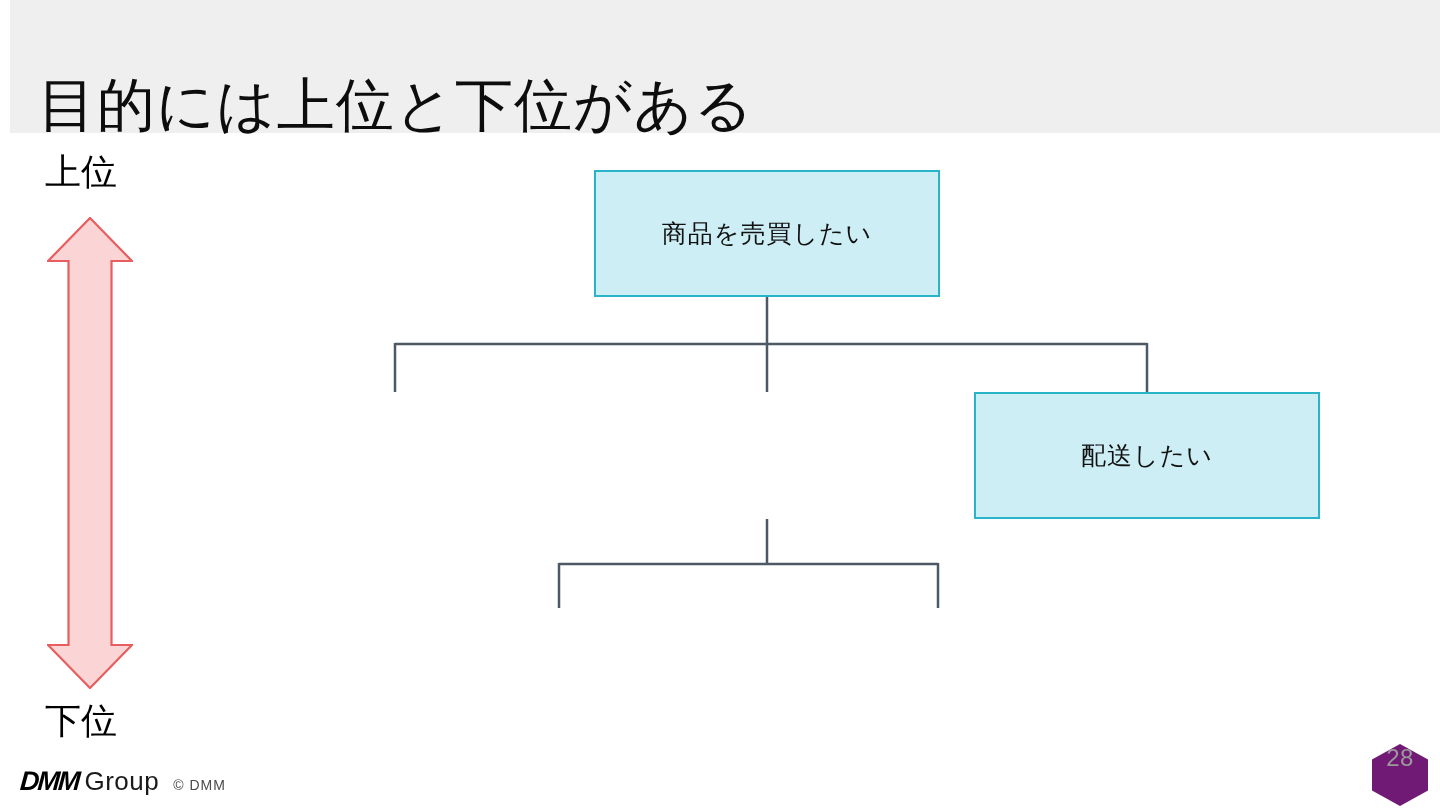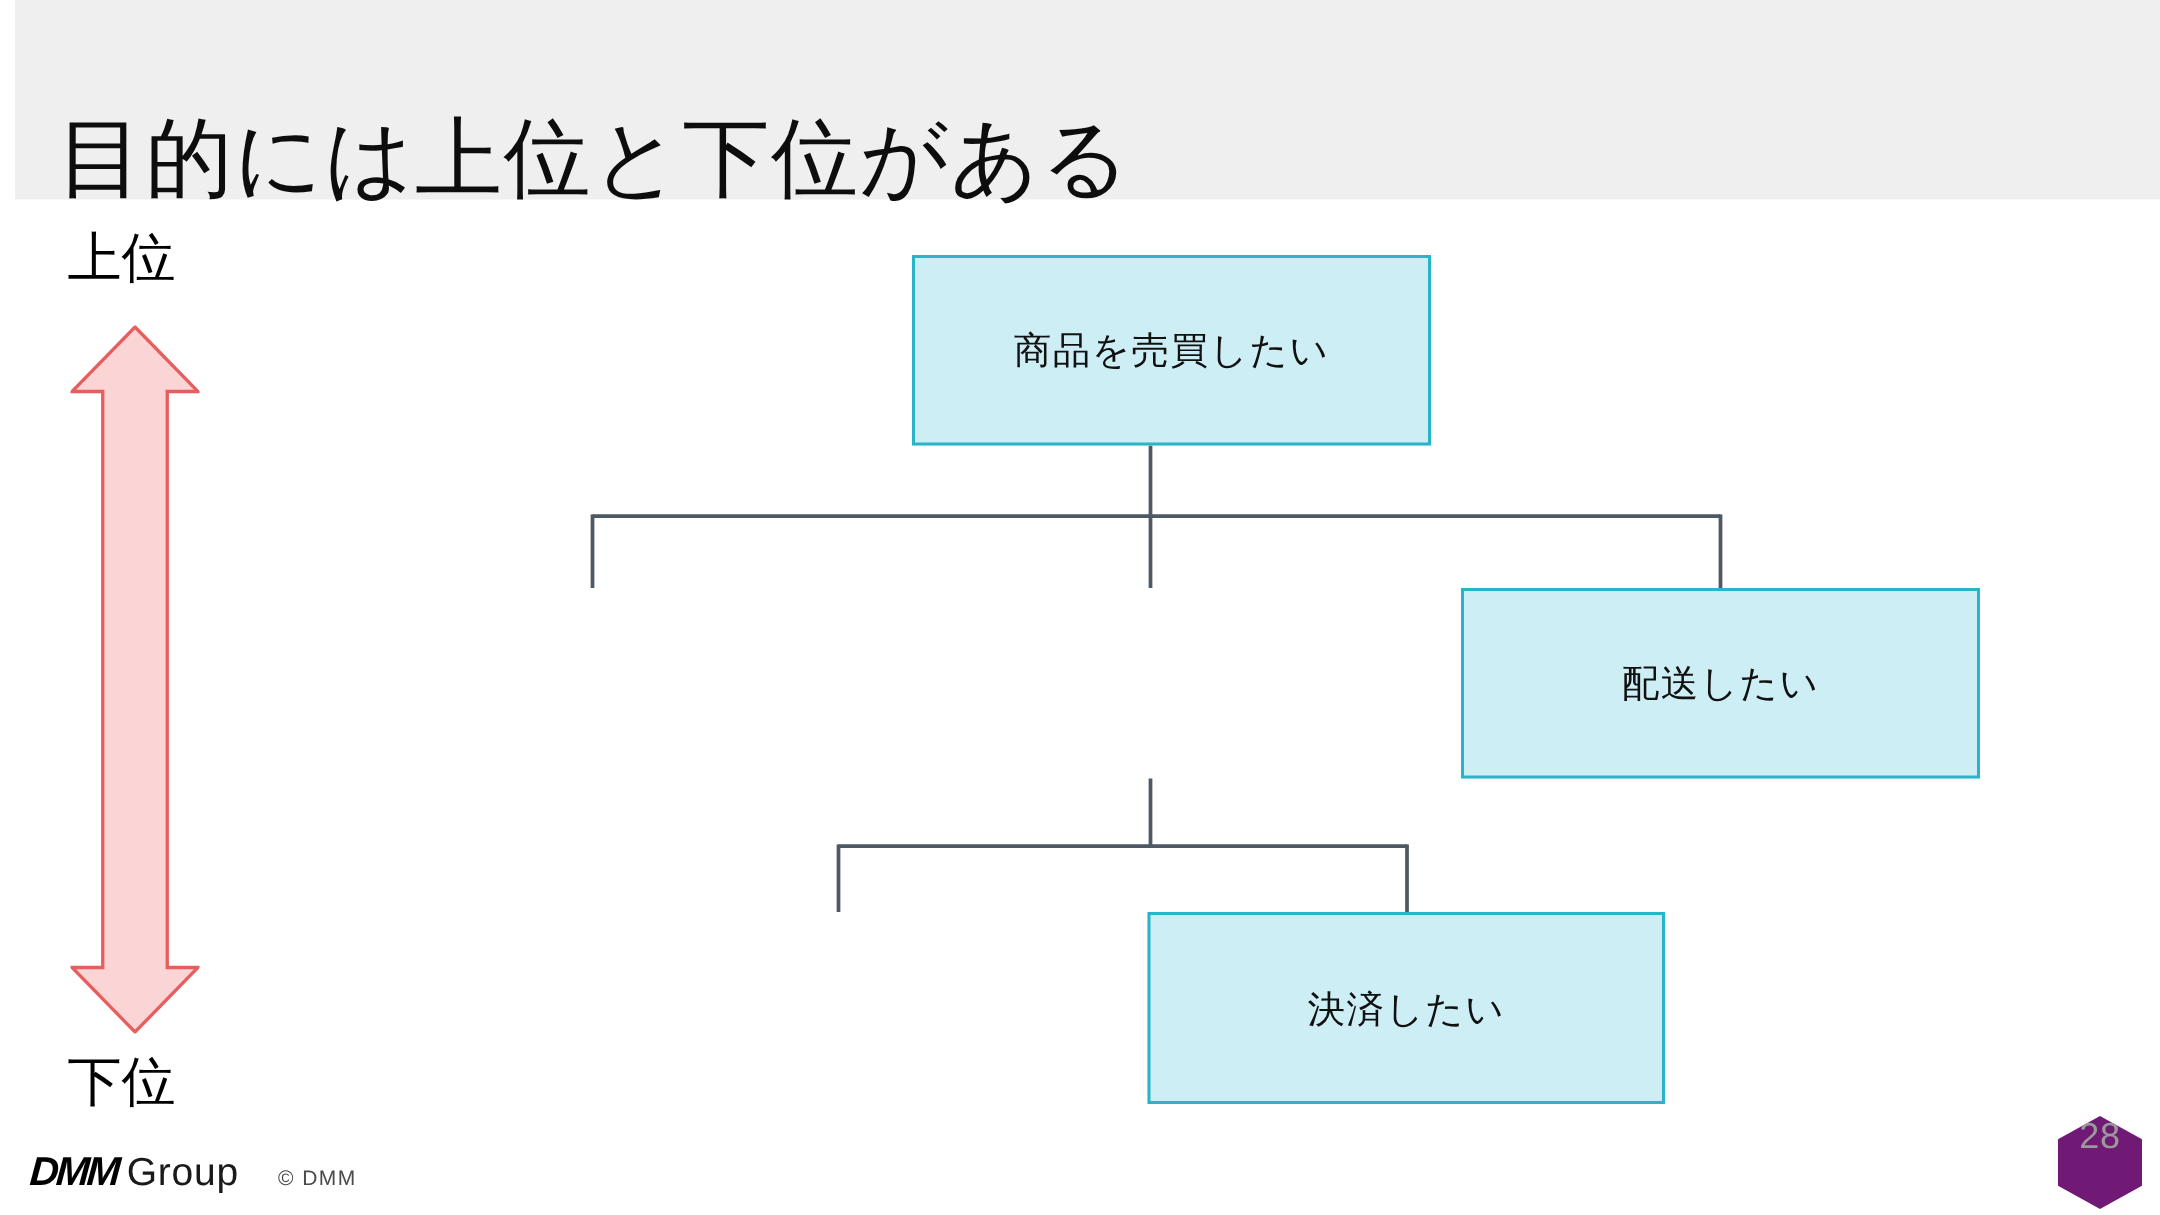--- a/index.html
+++ b/index.html
@@ -63,21 +63,21 @@
     background: #cdeef5;
     border: 2px solid #29b4c8;
     display: flex;
     align-items: center;
     justify-content: center;
     font-size: 25px;
     color: #111111;
     text-align: center;
     letter-spacing: 1px;
   }
-  .node-root   { left: 608px; top: 170px; width: 346px; height: 127px; }
+  .node-root   { left: 594px; top: 170px; width: 346px; height: 127px; }
   .node-l2-0   { left: 223px; top: 392px; width: 345px; height: 127px; }
   .node-l2-1   { left: 594px; top: 392px; width: 346px; height: 127px; }
   .node-l2-2   { left: 974px; top: 392px; width: 346px; height: 127px; }
   .node-l3-0   { left: 386px; top: 608px; width: 346px; height: 128px; }
   .node-l3-1   { left: 765px; top: 608px; width: 345px; height: 128px; }
   
   .footer-logo {
     position: absolute;
     left: 20px;
     top: 766px;
@@ -97,21 +97,21 @@
     font-size: 26px;
     font-weight: 300;
     color: #1a1a1a;
     margin-left: 6px;
     letter-spacing: 0.5px;
   }
   .copyright {
     font-size: 14px;
     font-weight: 400;
     color: #4a4a4a;
-    margin-left: 26px;
+    margin-left: 14px;
     letter-spacing: 1px;
   }
   
   .page-hexagon {
     position: absolute;
     left: 1372px;
     top: 744px;
     width: 56px;
     height: 62px;
     background: #701a75;
@@ -157,23 +157,20 @@
   </svg>
 
   <div class="node node-root">
     <span>商品を売買したい</span>
   </div>
 
   <div class="node node-l2-2">
     <span>配送したい</span>
   </div>
 
-  <div class="node node-l3-1">
-    <span>決済したい</span>
-  </div>
 
   <div class="footer-logo">
     <span class="logo-dmm">DMM</span>
     <span class="logo-group">Group</span>
     <span class="copyright">© DMM</span>
   </div>
 
   <div class="page-hexagon">
     <span class="page-number">28</span>
   </div>

